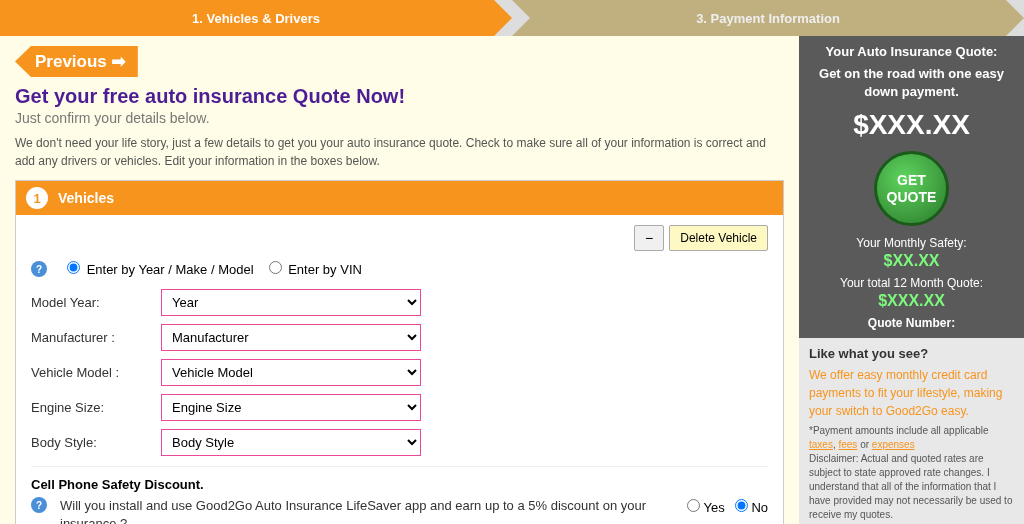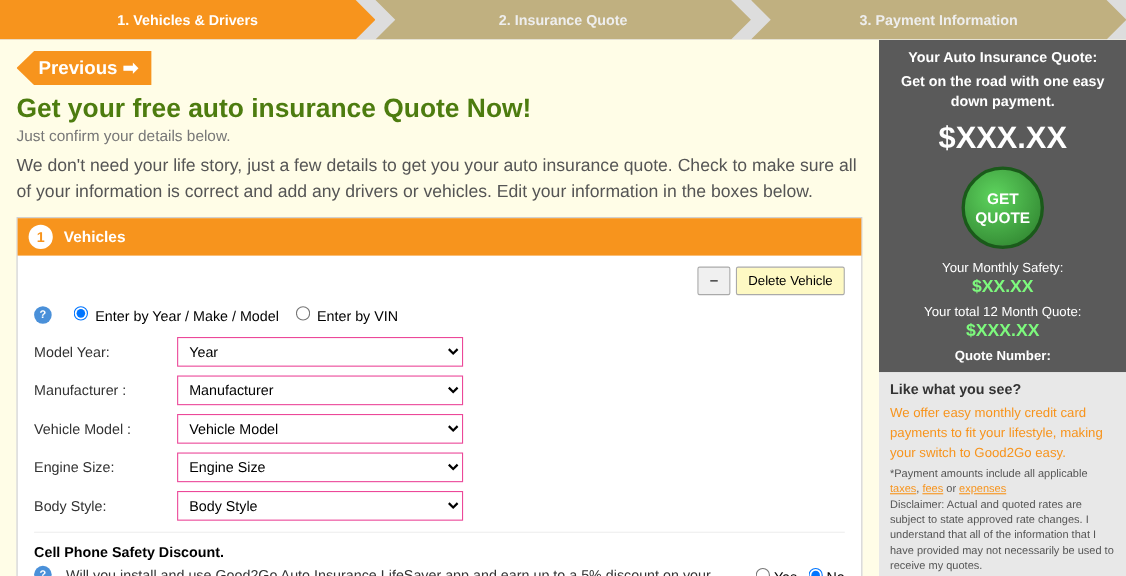--- a/index.html
+++ b/index.html
@@ -65,32 +65,32 @@
       border: none;
       padding: 5px 12px 5px 8px;
       font-size: 17px;
       font-weight: bold;
       cursor: pointer;
       clip-path: polygon(16px 0, 100% 0, 100% 100%, 16px 100%, 0 50%);
       padding-left: 20px;
     }
 
     .form-header h2 {
-      font-size: 24px;
-      color: #4d7c0f;
+      font-size: 20px;
+      color: #4c1d95;
       font-weight: bold;
       margin-bottom: 2px;
     }
     .form-header p.subtitle {
       font-size: 14px;
       color: #777;
       margin-bottom: 8px;
     }
     .form-header p.desc {
-      font-size: 16px;
+      font-size: 12px;
       color: #555;
       line-height: 1.5;
       margin-bottom: 10px;
     }
 
     
     .section-box {
       border: 1px solid #ccc;
       background: #fff;
       margin-bottom: 8px;
@@ -331,23 +331,20 @@
     .like-box .disclaimer a {
       color: #f7941d;
     }
   </style>
 </head>
 <body>
 
 <div class="progress-bar">
   <div class="progress-step active">
     <span>1. Vehicles &amp; Drivers</span>
-  </div>
-  <div class="progress-step inactive">
-    <span>2. Insurance Quote</span>
   </div>
   <div class="progress-step inactive">
     <span>3. Payment Information</span>
   </div>
 </div>
 
 <div class="main-layout">
 
   <div class="left-panel">
 

